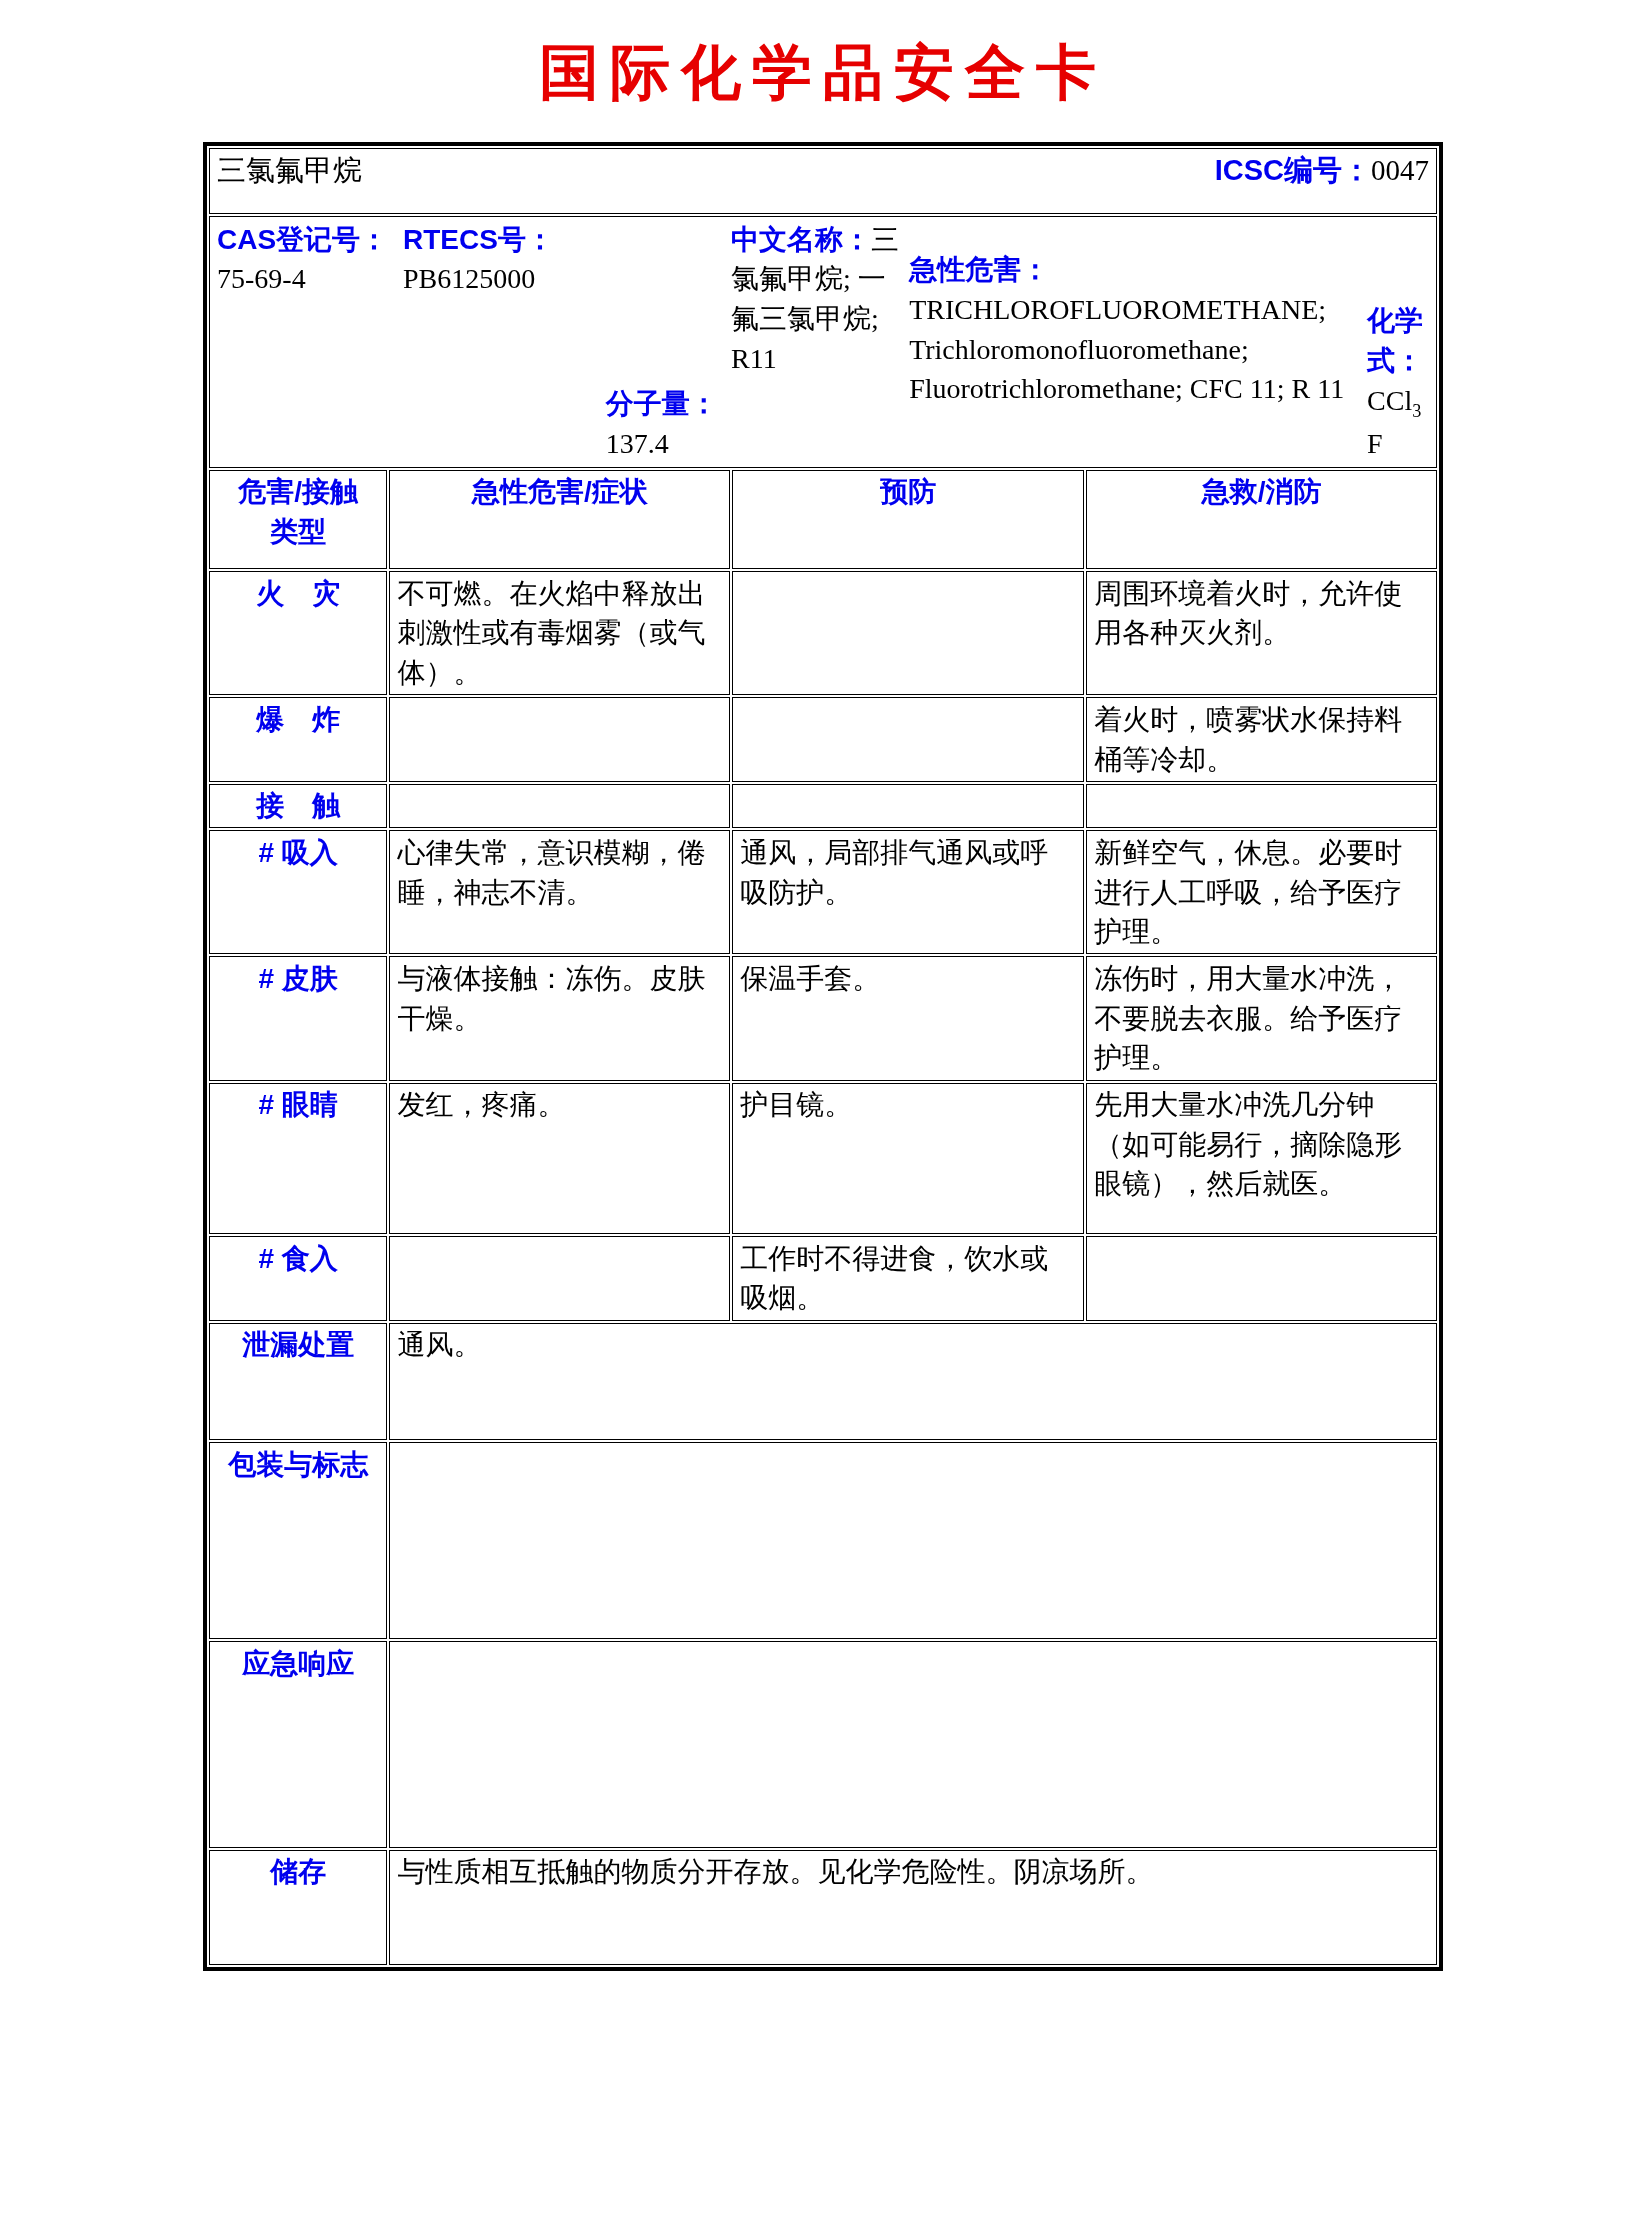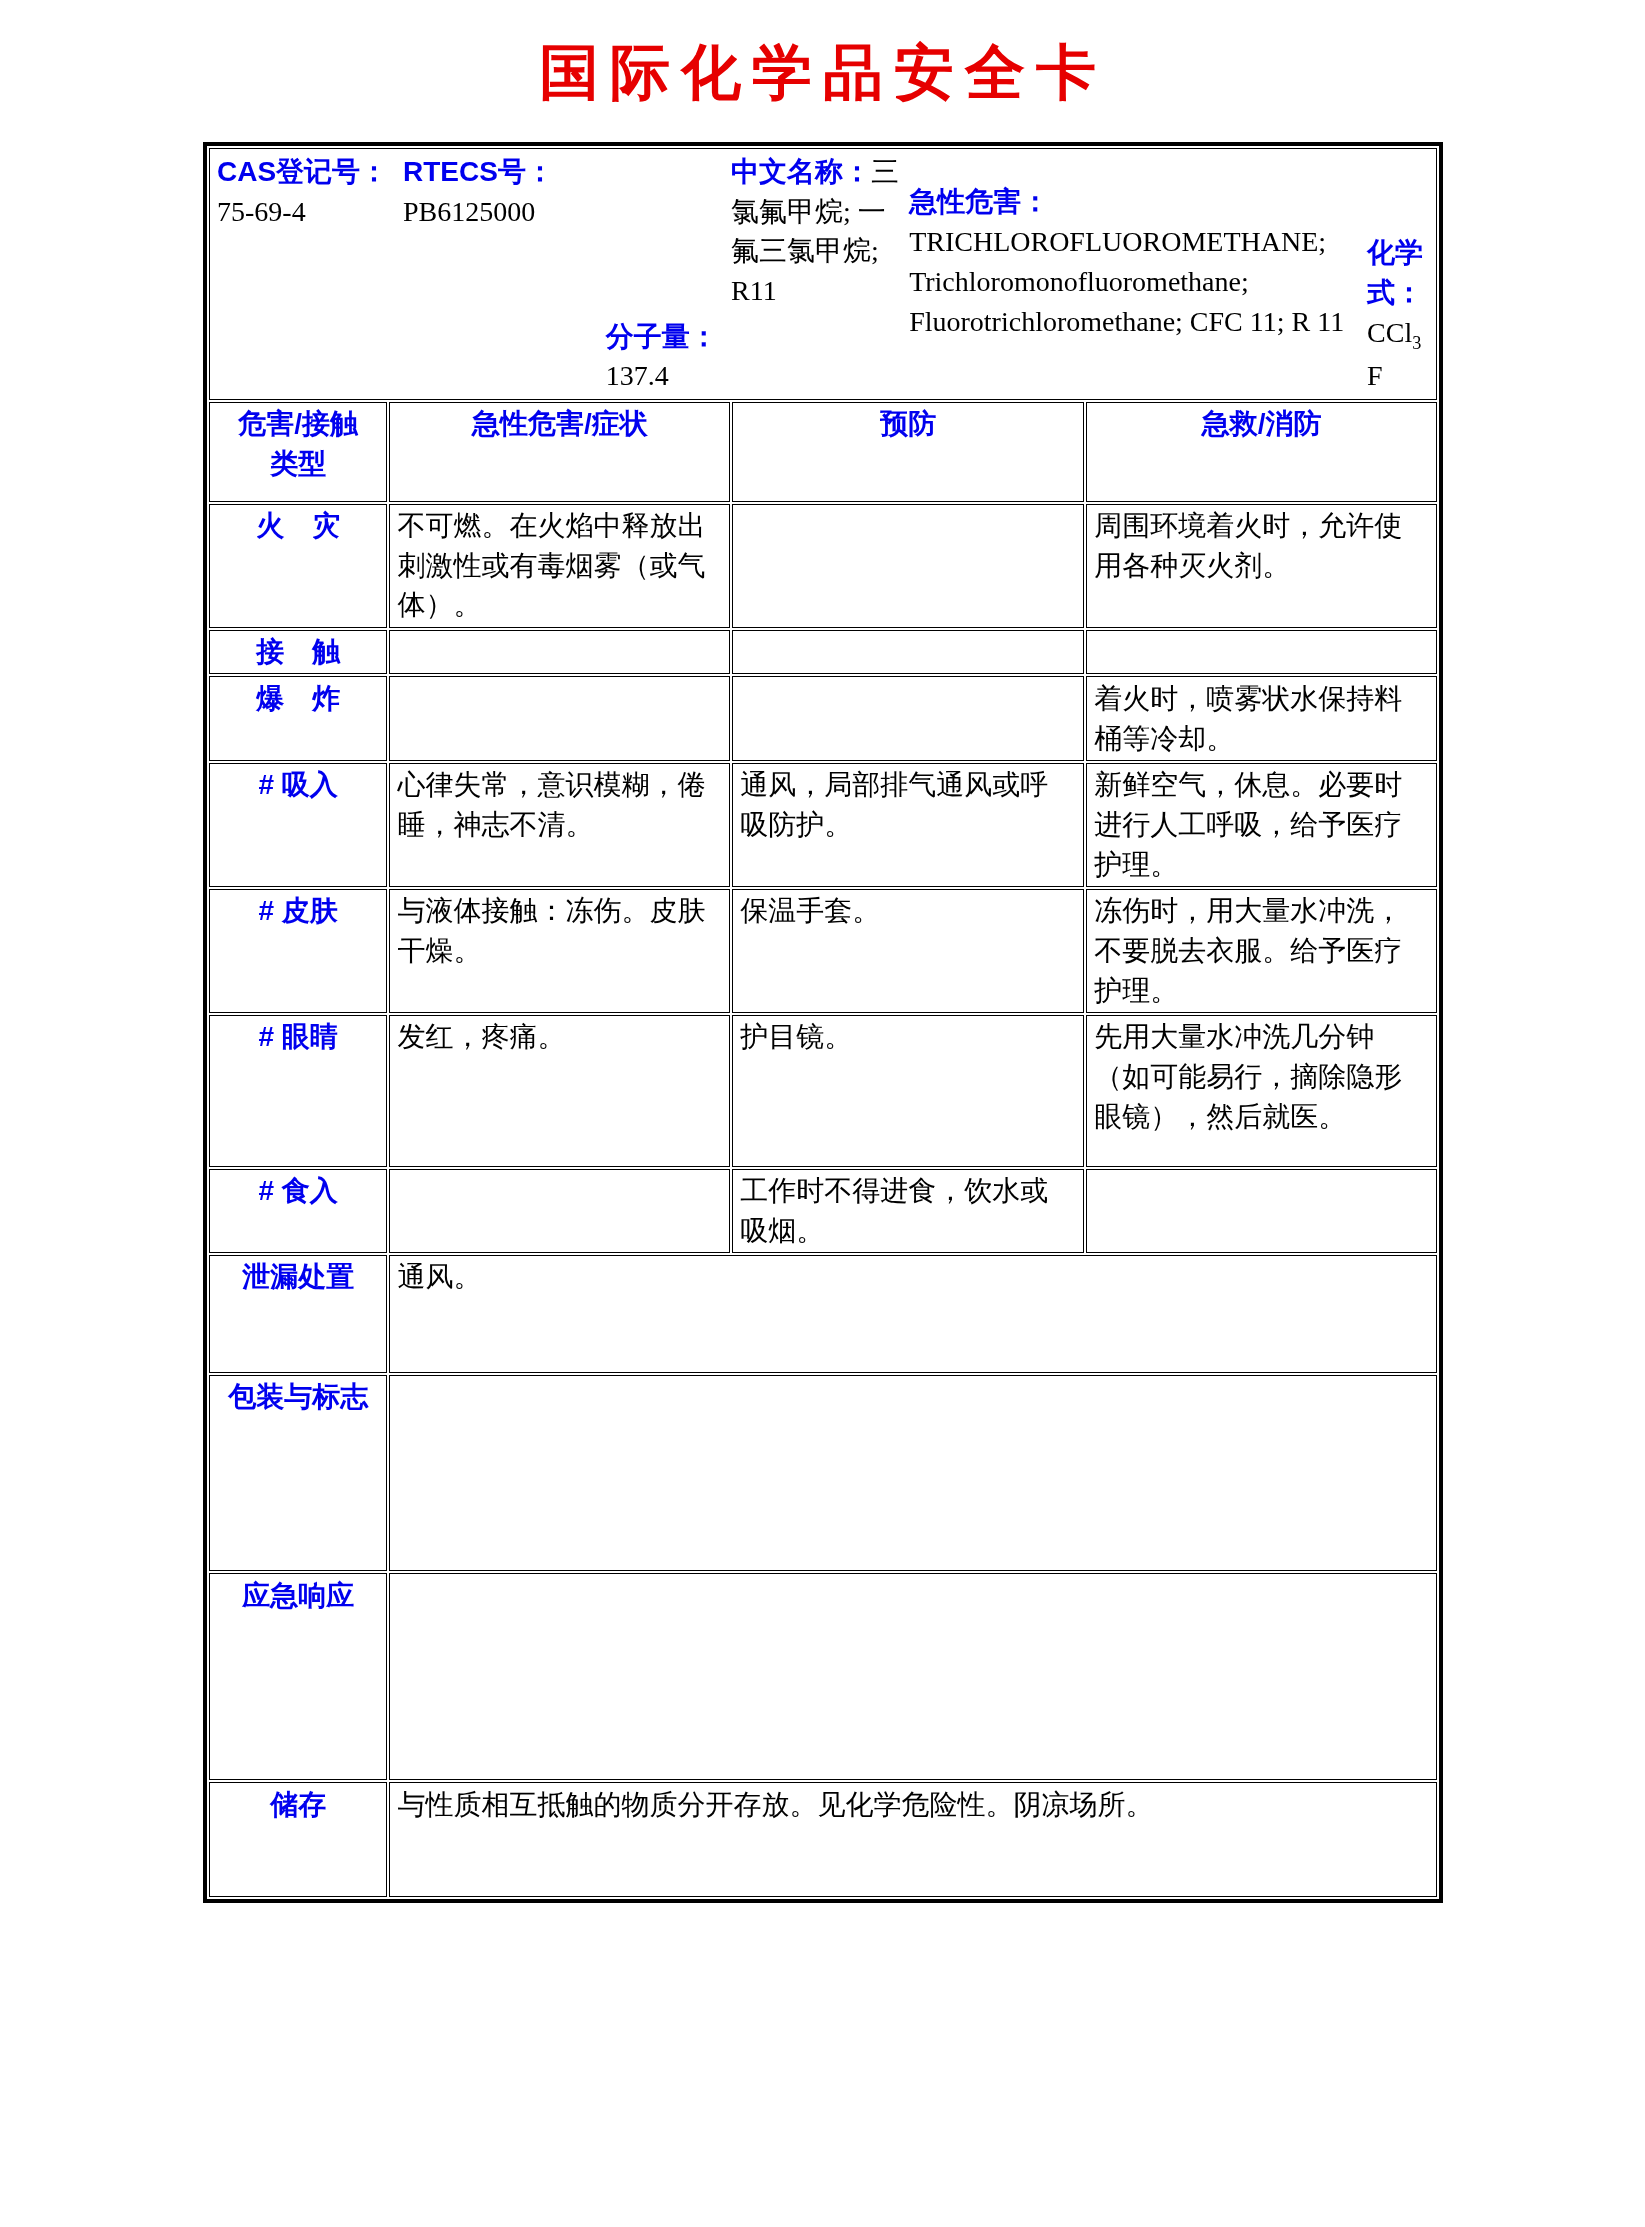--- a/index.html
+++ b/index.html
@@ -78,20 +78,30 @@
 
 <table class="card">
   <colgroup>
     <col style="width:14.6%">
     <col style="width:27.9%">
     <col style="width:28.8%">
     <col style="width:28.7%">
   </colgroup>
   <tbody>
 
+    <tr>
+      <td class="titlecell" colspan="4">
+        <div class="titlebar">
+          <span class="substance">三氯氟甲烷</span>
+          <span class="icsc">
+            <span class="blue">ICSC编号：</span><span>0047</span>
+          </span>
+        </div>
+      </td>
+    </tr>
 
     <tr>
       <td class="infocell" colspan="4">
         <div class="infowrap">
           <div class="ib-left">
             <div class="ib-row">
               <span class="blue">CAS登记号：</span><span>75-69-4</span>
             </div>
             <div class="ib-row">
               <span class="blue">RTECS号：</span><span>PB6125000</span>
@@ -124,31 +134,31 @@
     </tr>
 
     <tr>
       <td class="lbl blue" style="height:111px">火　灾</td>
       <td class="bd">不可燃。在火焰中释放出刺激性或有毒烟雾（或气体）。</td>
       <td class="bd"></td>
       <td class="bd">周围环境着火时，允许使用各种灭火剂。</td>
     </tr>
 
     <tr>
+      <td class="lbl blue" style="height:71px">爆　炸</td>
+      <td class="bd"></td>
+      <td class="bd"></td>
+      <td class="bd">着火时，喷雾状水保持料桶等冷却。</td>
+    </tr>
+
+    <tr>
       <td class="lbl blue" style="height:40px">接　触</td>
       <td class="bd"></td>
       <td class="bd"></td>
       <td class="bd"></td>
-    </tr>
-
-    <tr>
-      <td class="lbl blue" style="height:71px">爆　炸</td>
-      <td class="bd"></td>
-      <td class="bd"></td>
-      <td class="bd">着火时，喷雾状水保持料桶等冷却。</td>
     </tr>
 
     <tr>
       <td class="lbl blue" style="height:110px"># 吸入</td>
       <td class="bd">心律失常，意识模糊，倦睡，神志不清。</td>
       <td class="bd">通风，局部排气通风或呼吸防护。</td>
       <td class="bd">新鲜空气，休息。必要时进行人工呼吸，给予医疗护理。</td>
     </tr>
 
     <tr>

